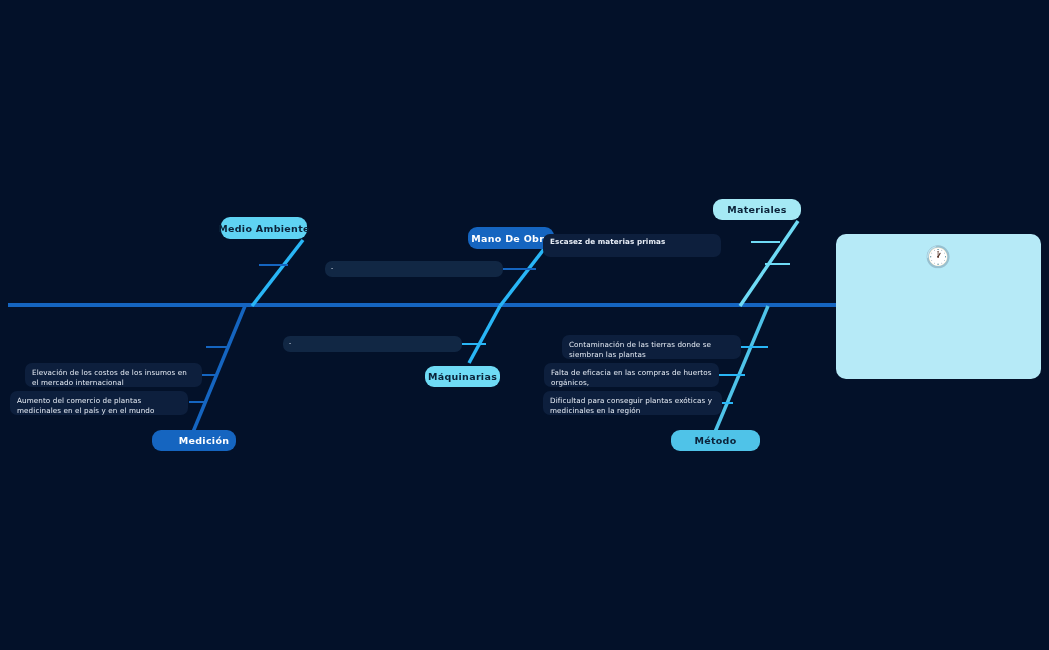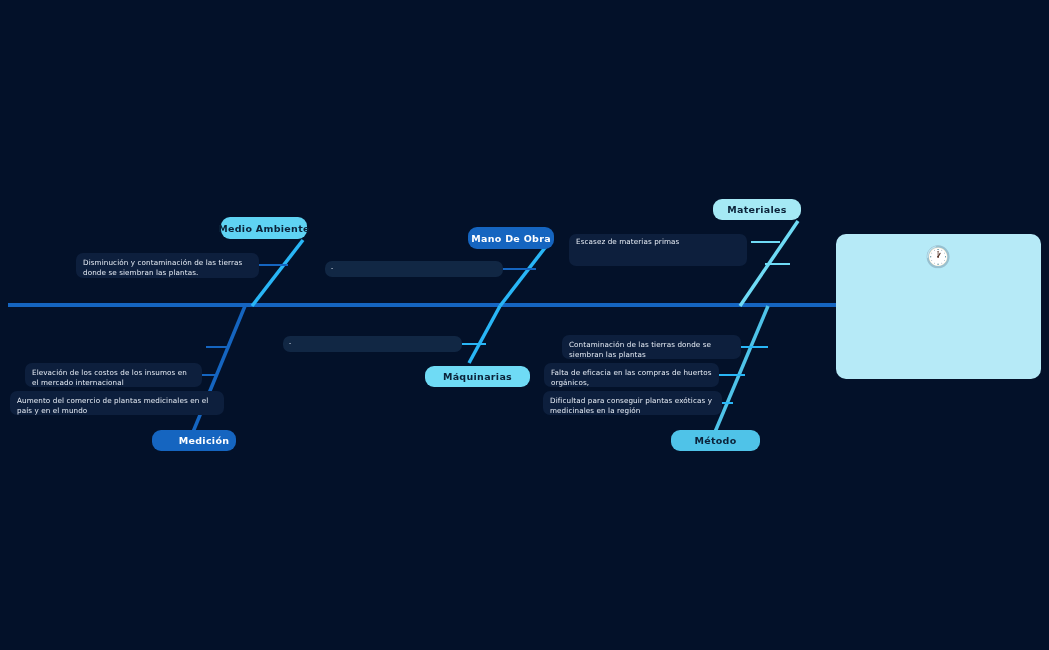--- a/index.html
+++ b/index.html
@@ -117,44 +117,41 @@
   </div>
 
   <div class="cat-header" style="left:713px; top:199px; width:88px; height:21px; background:#A5E9F5; color:#0b2239;">
     <span>Materiales</span>
   </div>
 
   <div class="cat-header" style="left:152px; top:430px; width:84px; height:21px; background:#1565C0; color:#ffffff;padding-left:28px;">
     <span>Medición</span>
   </div>
 
-  <div class="cat-header" style="left:425px; top:366px; width:105px; height:21px; background:#6FDBF5; color:#0b2239;">
+  <div class="cat-header" style="left:425px; top:366px; width:75px; height:21px; background:#6FDBF5; color:#0b2239;">
     <span>Máquinarias</span>
   </div>
 
   <div class="cat-header" style="left:671px; top:430px; width:89px; height:21px; background:#4FC3E8; color:#0b2239;">
     <span>Método</span>
   </div>
 
-  <div class="cause-box" style="left:76px; top:253px; width:183px; height:25px;">
-    <span>Disminución y contaminación de las tierras donde se siembran las plantas.</span>
-  </div>
 
   <div class="cause-box empty" style="left:325px; top:261px; width:178px; height:16px; font-size:6px; padding:3px 6px;">
     <span>-</span>
   </div>
 
-  <div class="cause-box" style="left:569px; top:234px; width:178px; height:32px; padding:3px 7px;">
+  <div class="cause-box" style="left:543px; top:234px; width:178px; height:23px; padding:3px 7px;font-weight:bold;">
     <span>Escasez de materias primas</span>
   </div>
 
   <div class="cause-box" style="left:25px; top:363px; width:177px; height:24px;">
     <span>Elevación de los costos de los insumos en el mercado internacional</span>
   </div>
-  <div class="cause-box" style="left:10px; top:391px; width:214px; height:24px;">
+  <div class="cause-box" style="left:10px; top:391px; width:178px; height:24px;">
     <span>Aumento del comercio de plantas medicinales en el país y en el mundo</span>
   </div>
 
   <div class="cause-box empty" style="left:283px; top:336px; width:179px; height:16px; font-size:6px; padding:3px 6px;">
     <span>-</span>
   </div>
 
   <div class="cause-box" style="left:562px; top:335px; width:179px; height:24px;">
     <span>Contaminación de las tierras donde se siembran las plantas</span>
   </div>

